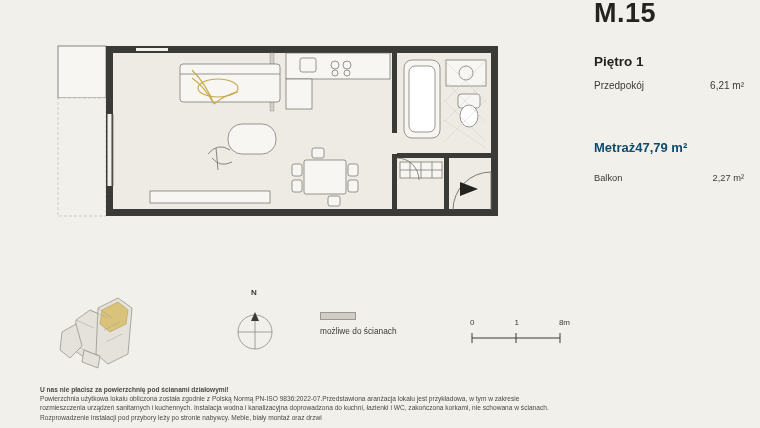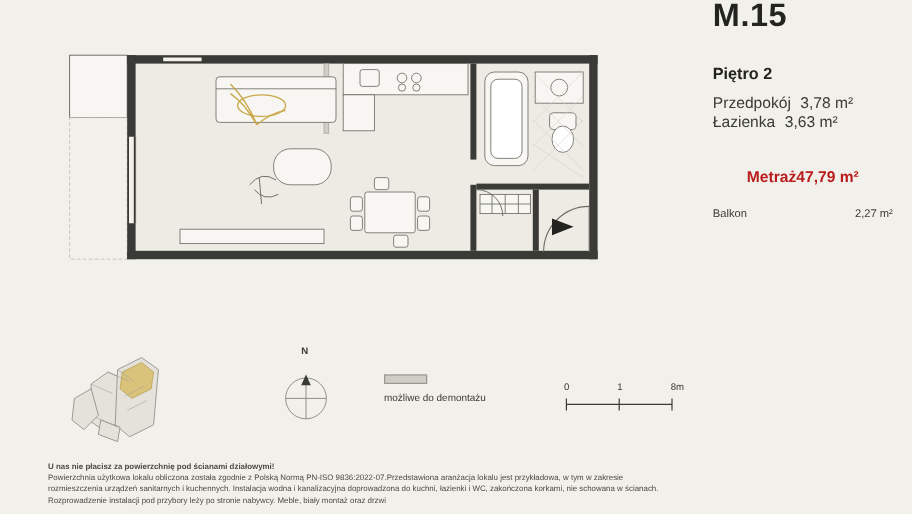--- a/index.html
+++ b/index.html
@@ -23,29 +23,29 @@
     position:absolute; left:0; top:-2px;
     font-size: 27px; font-weight: 700; letter-spacing: 0.5px;
     color:#23231f;
   }
   .floor-label {
     position:absolute; left:0; top:54px;
     font-size: 13.5px; font-weight: 700; color:#23231f;
   }
   .rooms { position:absolute; left:0; top:78px; width:150px; }
   .room-row {
-    display:flex; 
-    font-size:13px; line-height:16px; color:#3a3a36;
+    display:flex; justify-content:space-between;
+    font-size:10px; line-height:16px; color:#3a3a36;
   }
   .room-row .r-name { white-space:nowrap; }
   .room-row .r-area { white-space:nowrap; text-align:right; min-width:52px; }
   .total {
     position:absolute; left:0; top:140px; width:150px;
-    display:flex; justify-content:center;
-    font-size:13px; font-weight:700; color:#b91c1c;
+    display:flex; justify-content:flex-start;
+    font-size:13px; font-weight:700; color:#0c4a6e;
   }
   .extras { position:absolute; left:0; top:170px; width:150px; }
   .extra-row {
     display:flex; justify-content:space-between;
     font-size:9.3px; line-height:16px; color:#3a3a36;
   }
 
   
   .plan { position:absolute; left:40px; top:36px; width:500px; height:195px; }
 
@@ -224,21 +224,21 @@
       <svg width="70" height="70" viewBox="0 0 70 70" xmlns="http://www.w3.org/2000/svg">
         <circle cx="35" cy="42" r="17" fill="none" stroke="#8d8b84" stroke-width="0.8"></circle>
         <line x1="35" y1="25" x2="35" y2="59" stroke="#8d8b84" stroke-width="0.8"></line>
         <line x1="18" y1="42" x2="52" y2="42" stroke="#8d8b84" stroke-width="0.8"></line>
         <polygon points="35,22 31,31 39,31" fill="#3a3a36"></polygon>
       </svg>
     </div>
 
     <div class="wall-key">
       <span class="wall-swatch"></span>
-      <div class="t2">możliwe do demontażu</div>
+      <div class="t2">możliwe do ścianach</div>
     </div>
 
     <div class="scale">
       <div class="scale-labels">
         <span>0</span>
         <span>1</span>
         <span>8m</span>
       </div>
       <svg width="92" height="12" viewBox="0 0 92 12" xmlns="http://www.w3.org/2000/svg">
         <line x1="2" y1="6" x2="90" y2="6" stroke="#3a3a36" stroke-width="1"></line>
@@ -249,30 +249,26 @@
     </div>
   </div>
 
   <div class="footnote">
     <p class="lead">U nas nie płacisz za powierzchnię pod ścianami działowymi!</p>
     <p>Powierzchnia użytkowa lokalu obliczona została zgodnie z Polską Normą PN-ISO 9836:2022-07.Przedstawiona aranżacja lokalu jest przykładowa, w tym w zakresie rozmieszczenia urządzeń sanitarnych i kuchennych. Instalacja wodna i kanalizacyjna doprowadzona do kuchni, łazienki i WC, zakończona korkami, nie schowana w ścianach. Rozprowadzenie instalacji pod przybory leży po stronie nabywcy. Meble, biały montaż oraz drzwi</p>
   </div>
 
   <div class="info">
     <div class="unit-code">M.15</div>
-    <div class="floor-label">Piętro 2</div>
+    <div class="floor-label">Piętro 1</div>
 
     <div class="rooms">
       <div class="room-row">
         <span class="r-name">Przedpokój</span>
-        <span class="r-area">3,78 m²</span>
-      </div>
-      <div class="room-row">
-        <span class="r-name">Łazienka</span>
-        <span class="r-area">3,63 m²</span>
+        <span class="r-area">6,21 m²</span>
       </div>
     </div>
 
     <div class="total">
       <span>Metraż</span>
       <span>47,79 m²</span>
     </div>
 
     <div class="extras">
       <div class="extra-row">

